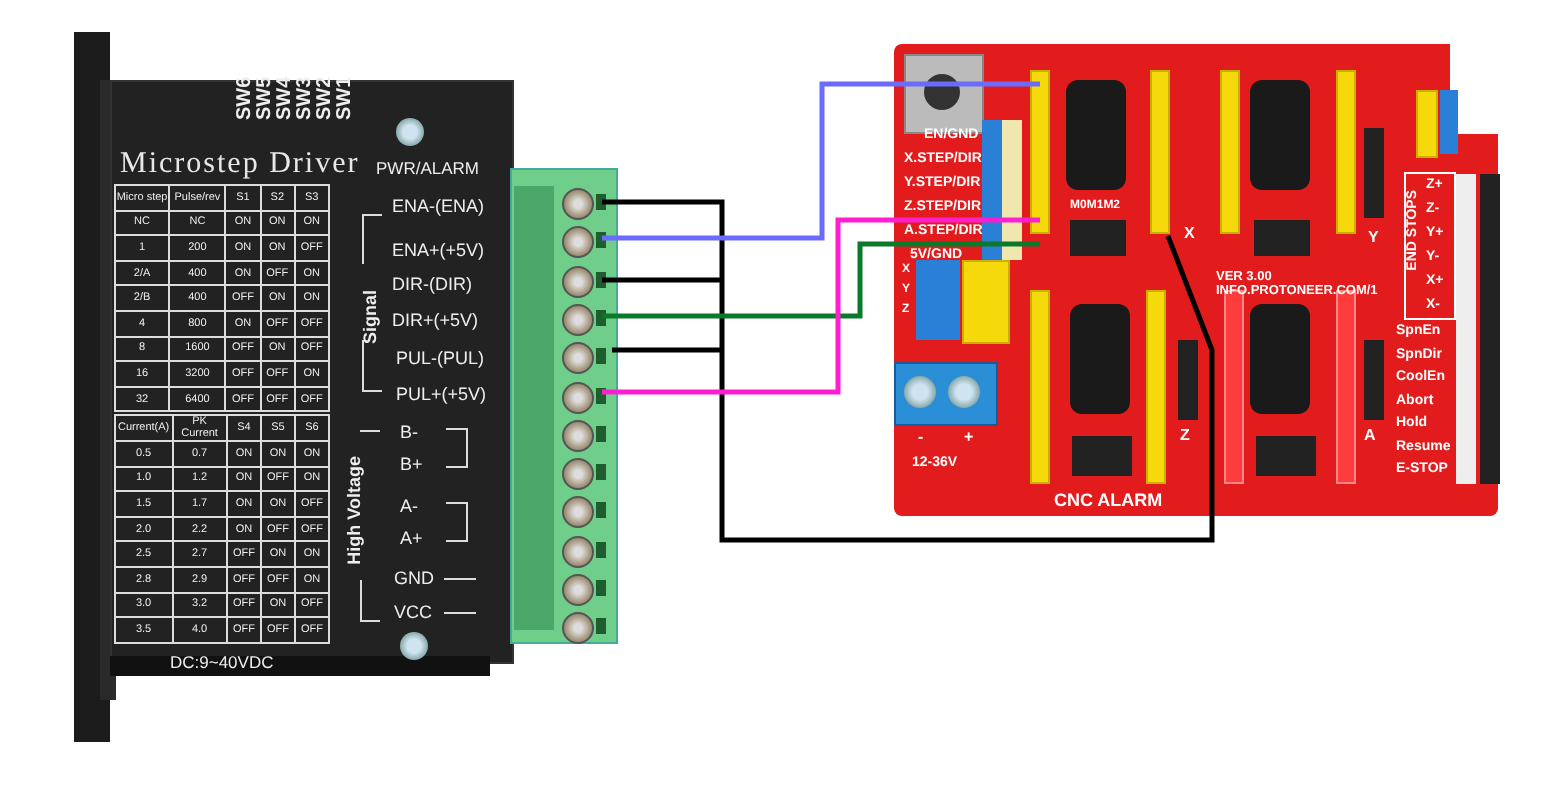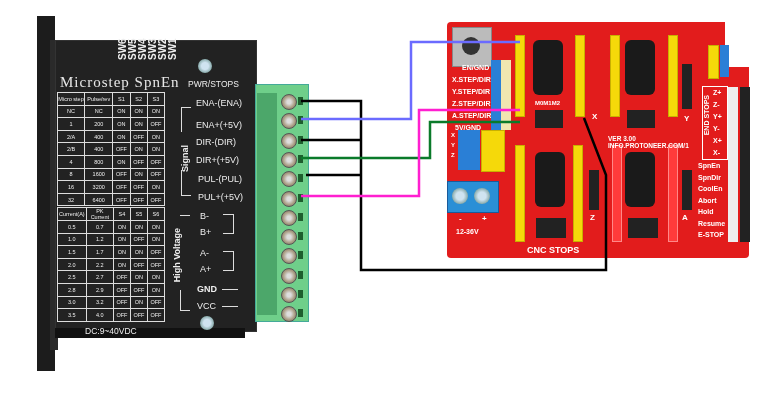--- a/index.html
+++ b/index.html
@@ -56,24 +56,24 @@
 
 <div class="abs sw-labels">
   <span class="sw-label">SW6</span>
   <span class="sw-label">SW5</span>
   <span class="sw-label">SW4</span>
   <span class="sw-label">SW3</span>
   <span class="sw-label">SW2</span>
   <span class="sw-label">SW1</span>
 </div>
 
-<div class="abs drv-title">Microstep SpnEn</div>
+<div class="abs drv-title">Microstep Driver</div>
 
 <div class="abs screw" style="left:198px;top:59px;"></div>
-<div class="abs pwr">PWR/STOPS</div>
+<div class="abs pwr">PWR/ALARM</div>
 
 <table class="spec t1">
   <tbody id="t1body">
       <tr>
         <td class="c0">Micro step</td>
         <td class="c1">Pulse/rev</td>
         <td class="c2">S1</td>
         <td class="c3">S2</td>
         <td class="c4">S3</td>
       </tr>
@@ -218,21 +218,21 @@
 
 <div class="abs hv-label">High Voltage</div>
 <div class="abs bracket" style="left:180px;top:215px;width:10px;height:0;border-width:1px 0 0 0;"></div>
 <div class="abs bracket" style="left:180px;top:290px;width:0;height:20px;border-width:0 0 0 1px;"></div>
 <div class="abs bracket" style="left:180px;top:310px;width:10px;height:0;border-width:1px 0 0 0;"></div>
 
 <div class="abs pin-label" style="left:200px;top:211px;">B-</div>
 <div class="abs pin-label" style="left:200px;top:227px;">B+</div>
 <div class="abs pin-label" style="left:200px;top:248px;">A-</div>
 <div class="abs pin-label" style="left:200px;top:264px;">A+</div>
-<div class="abs pin-label" style="left:197px;top:284px;font-weight:bold;">GND</div>
+<div class="abs pin-label" style="left:197px;top:284px;">GND</div>
 <div class="abs pin-label" style="left:197px;top:301px;">VCC</div>
 
 <div class="abs" style="left:223px;top:214px;width:10px;height:18px;border:1px solid #ddd;border-left:none;"></div>
 <div class="abs" style="left:223px;top:251px;width:10px;height:18px;border:1px solid #ddd;border-left:none;"></div>
 <div class="abs" style="left:222px;top:289px;width:16px;height:0;border-top:1px solid #ddd;"></div>
 <div class="abs" style="left:222px;top:306px;width:16px;height:0;border-top:1px solid #ddd;"></div>
 
 <div class="abs screw" style="left:200px;top:316px;"></div>
 <div class="abs dc">DC:9~40VDC</div>
 
@@ -315,21 +315,21 @@
 
 <div class="abs hdr-p" style="left:612px;top:145px;width:8px;height:95px;"></div>
 <div class="abs cap" style="left:625px;top:152px;width:30px;height:55px;"></div>
 <div class="abs hdr-p" style="left:668px;top:145px;width:8px;height:95px;"></div>
 <div class="abs hdr-k" style="left:628px;top:218px;width:30px;height:20px;"></div>
 <div class="abs hdr-k" style="left:682px;top:170px;width:10px;height:40px;"></div>
 <div class="abs svtxt" style="left:682px;top:213px;">A</div>
 
 <div class="abs stxt" style="left:608px;top:135px;font-size:6.5px;">VER 3.00</div>
 <div class="abs stxt" style="left:608px;top:142px;font-size:6.5px;">INFO.PROTONEER.COM/1</div>
-<div class="abs stxt" style="left:527px;top:245px;font-size:9px;">CNC STOPS</div>
+<div class="abs stxt" style="left:527px;top:245px;font-size:9px;">CNC ALARM</div>
 
 <div class="abs hdr-y" style="left:708px;top:45px;width:9px;height:32px;"></div>
 <div class="abs hdr-b" style="left:720px;top:45px;width:9px;height:32px;"></div>
 <div class="abs hdr-w" style="left:728px;top:87px;width:10px;height:155px;"></div>
 <div class="abs hdr-k" style="left:740px;top:87px;width:10px;height:155px;"></div>
 <div class="abs" style="left:702px;top:86px;width:24px;height:72px;border:1px solid #fff;"></div>
 <div class="abs stxt" style="left:703px;top:95px;writing-mode:vertical-rl;transform:rotate(180deg);font-size:7px;">END STOPS</div>
 <div id="endstops">
     <div class="abs stxt" style="left: 713px; top: 89px; font-size: 7px;">Z+</div>
     <div class="abs stxt" style="left: 713px; top: 101px; font-size: 7px;">Z-</div>

